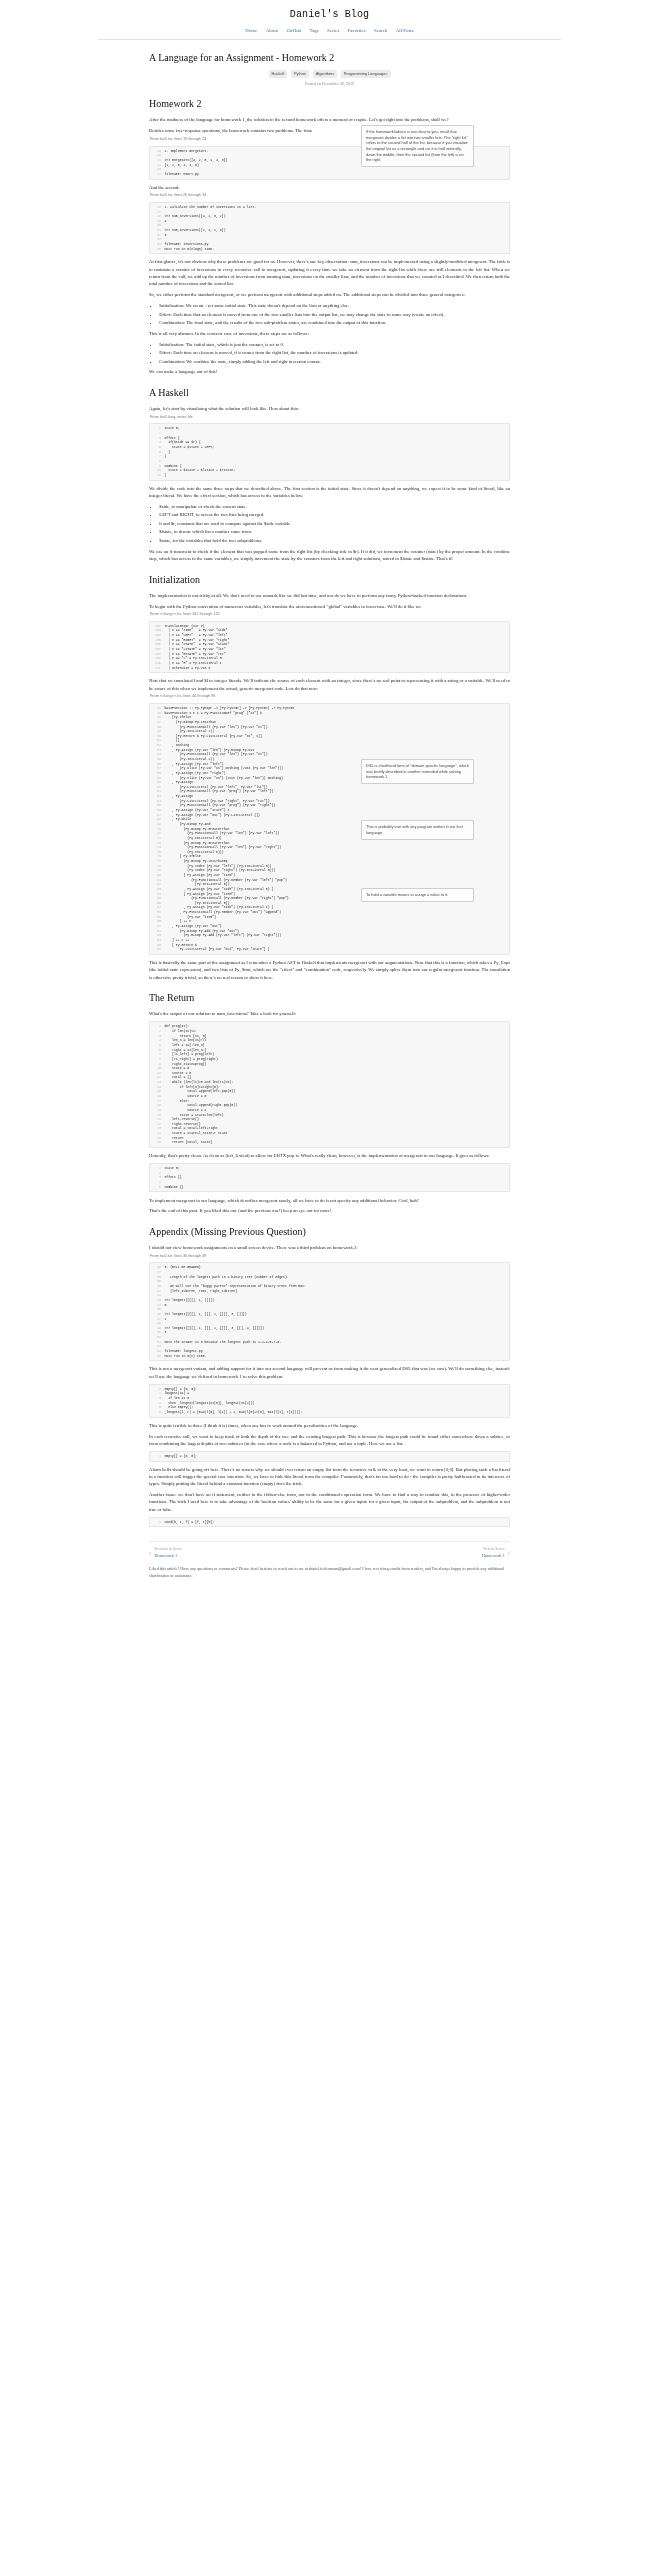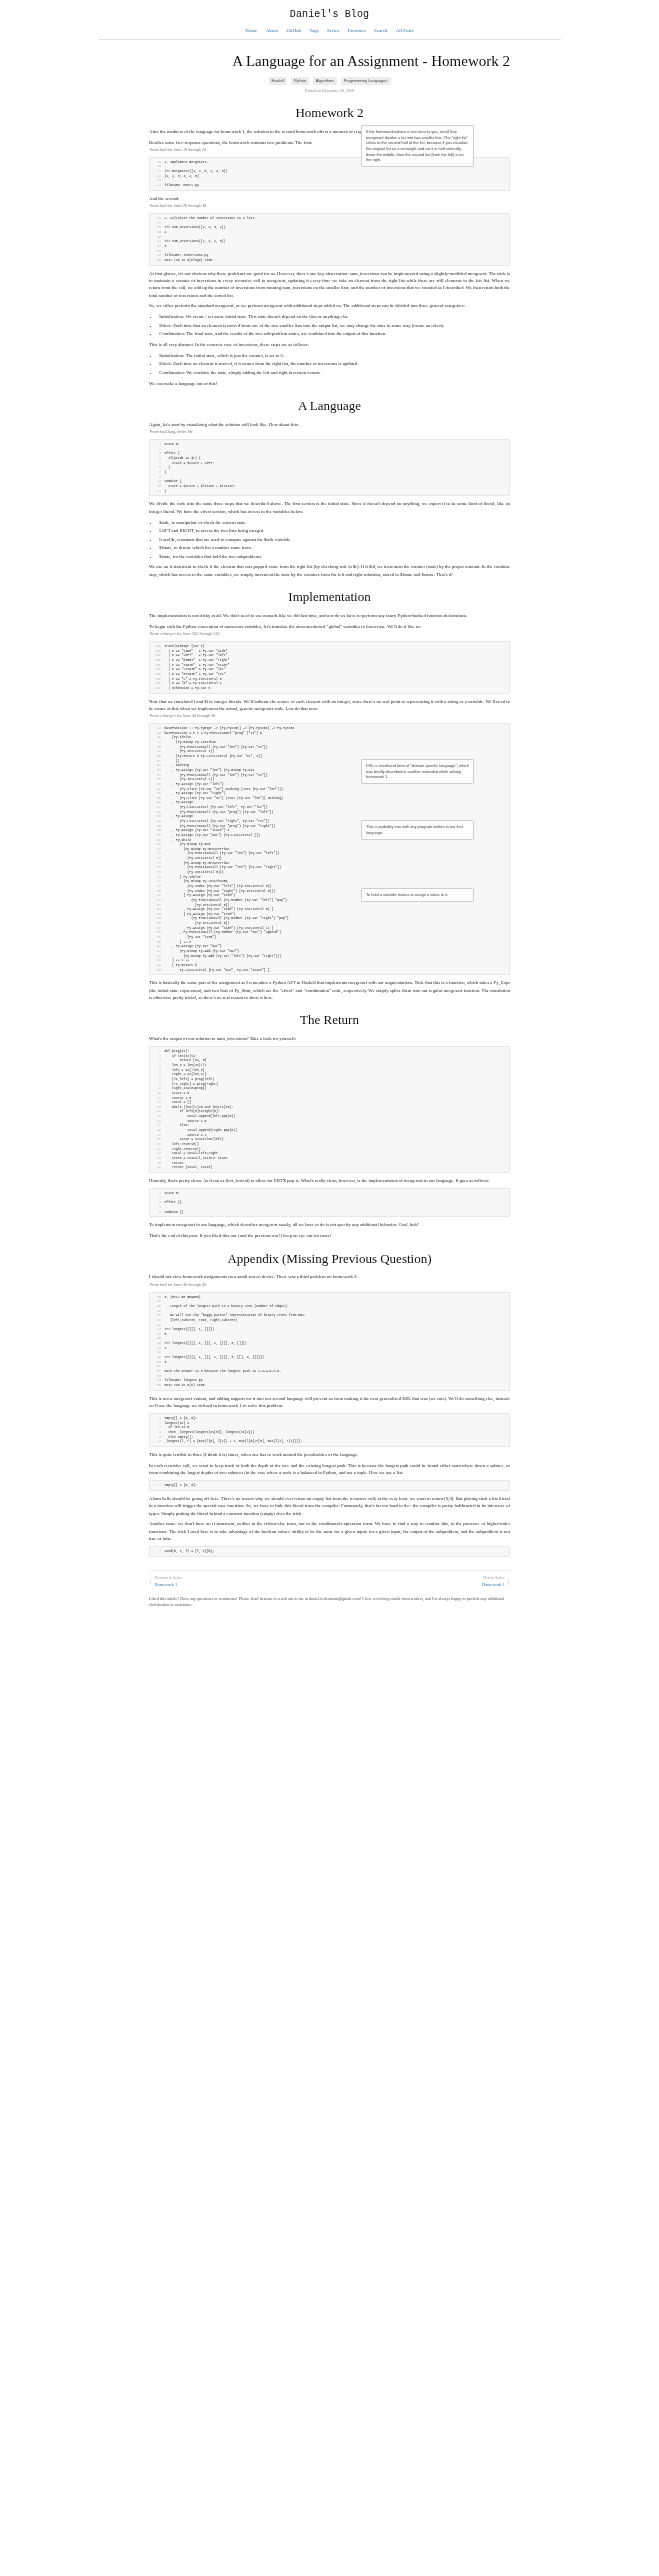--- a/index.html
+++ b/index.html
@@ -19,31 +19,31 @@
     font-size: 10px;
     font-weight: normal;
     letter-spacing: 0.1px;
     color: #111;
   }
   .topnav { text-align:center; font-size: 4.9px; padding: 3.1px 0 2.1px; color:#2f6f9f; }
   .topnav a { color:#2f6f9f; text-decoration:none; margin: 0 3.6px; }
   .rule { border-top: 0.5px solid #e2e2e2; margin: 2.1px 98px 0; }
   .content { width: 361px; margin: 0 auto; padding-top: 5.2px; }
   h1.post-title {
-    font-size: 15px; font-weight: normal; text-align:right;
+    font-size: 10px; font-weight: normal; text-align:left;
     line-height: 1.35; margin: 6.2px 0 4.1px; color:#111;
   }
   .tags { text-align:center; margin: 2.1px 0 3.1px; }
   .tag {
     display:inline-block; background:#ececec; border-radius:1px;
     font-size: 3.9px; color:#444; padding: 1px 3.1px; margin: 0 1px;
     font-family:"Liberation Sans", sans-serif;
   }
   .postdate { text-align:center; font-size: 4.1px; color:#888; margin-bottom: 5.2px; }
-  h2.sec { font-size: 13px; font-weight:normal; text-align:center; margin: 9.3px 0 5.2px; color:#111; }
+  h2.sec { font-size: 10px; font-weight:normal; margin: 9.3px 0 5.2px; color:#111; }
   p { margin: 3.6px 0; text-align: justify; font-size: 4.7px; line-height:1.55; }
   .code {
     font-family: "Liberation Mono", monospace;
     font-size: 3.2px;
     line-height: 1.45;
     background: #f7f7f7;
     border: 0.5px solid #e6e6e6;
     border-radius: 1px;
     padding: 2.1px 0 2.1px 0;
     margin: 3.1px 0 4.1px;
@@ -140,40 +140,40 @@
     <p>This is all very abstract. In the concrete case of inversions, these steps are as follows:</p>
 
     <ul>
       <li>Initialization: The initial state, which is just the counter, is set to 0.</li>
       <li>Effect: Each time an element is moved, if it comes from the right list, the number of inversions is updated.</li>
       <li>Combination: We combine the state, simply adding the left and right inversion counts.</li>
     </ul>
 
     <p>We can make a language out of this!</p>
 
-    <h2 class="sec">A Language</h2>
+    <h2 class="sec">A Haskell</h2>
 
     <p>Again, let's start by visualizing what the solution will look like. How about this:</p>
 
     <div class="codecap">From hw2.lang, entire file</div>
     <div class="code"><span class="row"><span class="ln">1</span><span>state 0;</span></span><span class="row"><span class="ln">2</span><span></span></span><span class="row"><span class="ln">3</span><span>effect {</span></span><span class="row"><span class="ln">4</span><span>  if($side == $r) {</span></span><span class="row"><span class="ln">5</span><span>    state = $state + LEFT;</span></span><span class="row"><span class="ln">6</span><span>  }</span></span><span class="row"><span class="ln">7</span><span>}</span></span><span class="row"><span class="ln">8</span><span></span></span><span class="row"><span class="ln">9</span><span>combine {</span></span><span class="row"><span class="ln">10</span><span>  state = $state + $lstate + $rstate;</span></span><span class="row"><span class="ln">11</span><span>}</span></span></div>
 
     <p>We divide the code into the same three steps that we described above. The first section is the initial state. Since it doesn't depend on anything, we expect it to be some kind of literal, like an integer literal. We have the effect section, which has access to the variables below.</p>
 
     <ul>
       <li>$side, to manipulate or check the current state.</li>
       <li>LEFT and RIGHT, to access the two lists being merged.</li>
       <li>li and $r, constants that are used to compare against the $side variable.</li>
       <li>$lstate, to denote which list a number came from.</li>
       <li>$state, for the variables that hold the two subproblems.</li>
     </ul>
 
     <p>We use an if statement to check if the element that was popped came from the right list (by checking side in $r). If it did, we increment the counter (state) by the proper amount. In the combine step, which has access to the same variables, we simply increment the state by the counters from the left and right solutions, stored in $lstate and $rstate. That's it!</p>
 
-    <h2 class="sec">Implementation</h2>
+    <h2 class="sec">Initialization</h2>
 
     <p>The implementation is not tricky at all. We don't need to use monads like we did last time, and nor do we have to perform any fancy Python-backed function declarations.</p>
     <p>To begin with the Python convention of numerous variables, let's translate the aforementioned "global" variables to lowercase. We'll do it like so:</p>
 
     <div class="codecap">From &lt;&lt;lang&gt;&gt;.hs, lines 102 through 120</div>
     <div class="code"><span class="row"><span class="ln">102</span><span>translateExpr (Var e)</span></span><span class="row"><span class="ln">103</span><span>  | e == "SIDE"   = Py.Var "side"</span></span><span class="row"><span class="ln">104</span><span>  | e == "LEFT"   = Py.Var "left"</span></span><span class="row"><span class="ln">105</span><span>  | e == "RIGHT"  = Py.Var "right"</span></span><span class="row"><span class="ln">106</span><span>  | e == "STATE"  = Py.Var "state"</span></span><span class="row"><span class="ln">107</span><span>  | e == "LSTATE" = Py.Var "lst"</span></span><span class="row"><span class="ln">108</span><span>  | e == "RSTATE" = Py.Var "rst"</span></span><span class="row"><span class="ln">109</span><span>  | e == "L" = Py.IntLiteral 0</span></span><span class="row"><span class="ln">110</span><span>  | e == "R" = Py.IntLiteral 1</span></span><span class="row"><span class="ln">111</span><span>  | otherwise = Py.Var e</span></span></div>
 
     <p>Note that we translated l and $l to integer literals. We'll indicate the source of each element with an integer, since there's no real point to representing it with a string or a variable. We'll need to be aware of this when we implement the actual, generic mergesort code. Lets do that now:</p>
 
     <div class="codecap">From &lt;&lt;lang&gt;&gt;.hs, lines 44 through 96</div>

